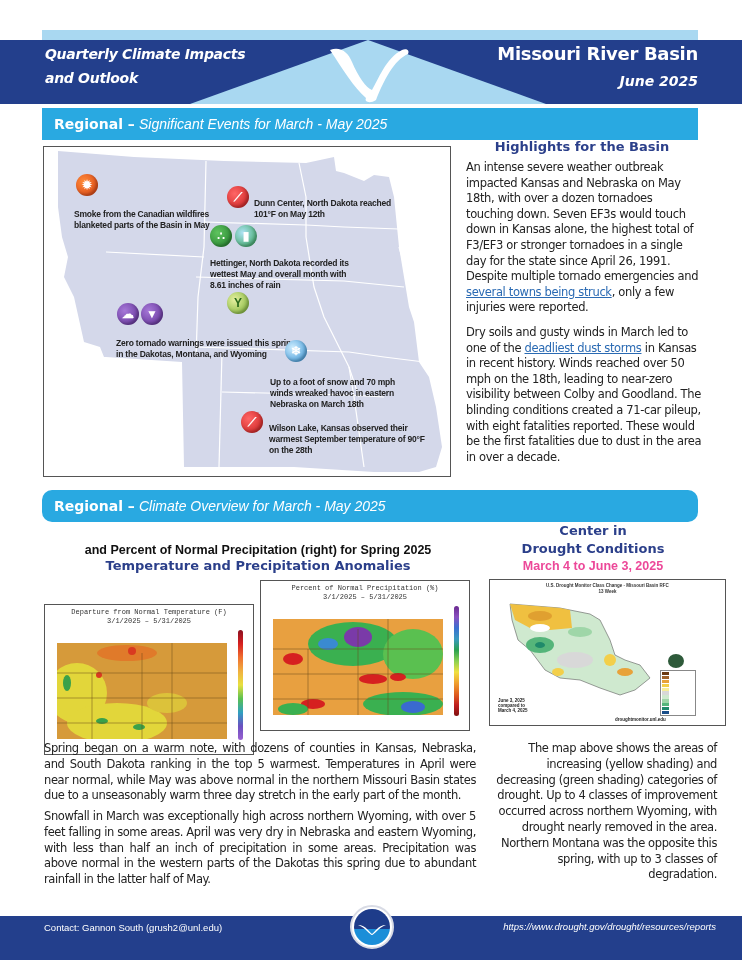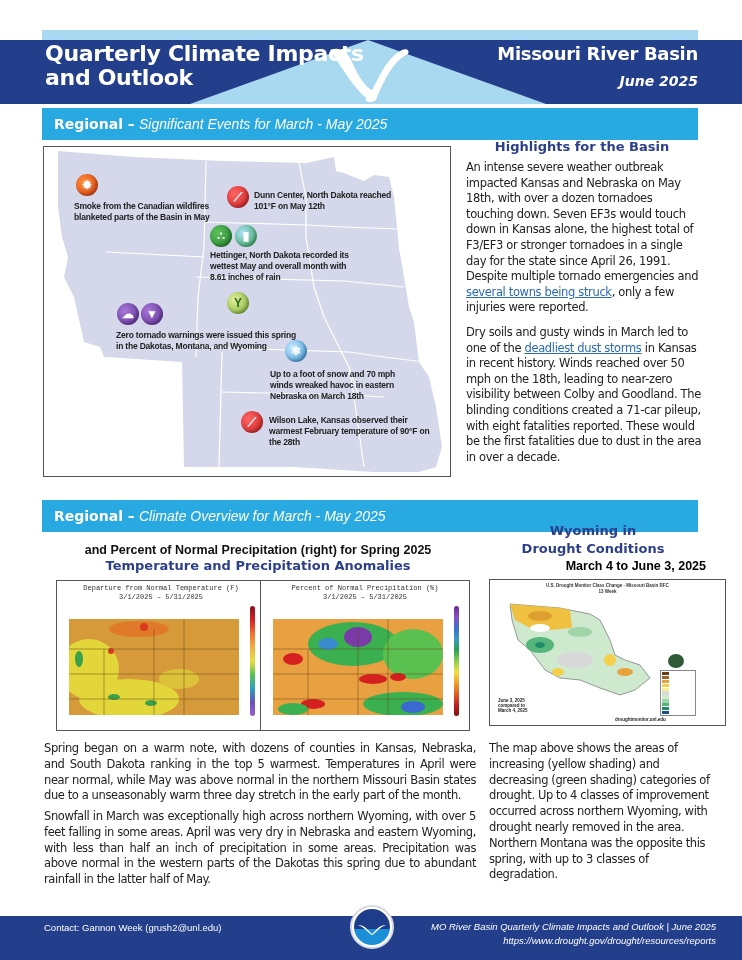--- a/index.html
+++ b/index.html
@@ -3,32 +3,32 @@
 <meta charset="utf-8">
 <style>
   * { box-sizing: border-box; margin: 0; padding: 0; }
   body { width: 742px; height: 960px; background: #ffffff; position: relative; overflow: hidden; font-family: "Liberation Sans", sans-serif; color: #222; }
 
   
   .hdr-top { position: absolute; left: 42px; top: 30px; width: 656px; height: 12px; background: #a9d8f1; }
   .hdr-band { position: absolute; left: 0; top: 40px; width: 742px; height: 64px; background: #233f8c; overflow: hidden; }
   .hdr-tri { position: absolute; left: 190px; top: 0; width: 0; height: 0; border-left: 178px solid transparent; border-right: 178px solid transparent; border-bottom: 64px solid #a9d8f1; }
   .hdr-bird { position: absolute; left: 322px; top: 4px; width: 90px; height: 60px; }
-  .hdr-title { position: absolute; left: 45px; top: 42px; color: #fff; font-weight: bold; font-size: 22px; line-height: 24px; font-family: "DejaVu Sans", sans-serif; letter-spacing: -0.3px; }
+  .hdr-title { position: absolute; left: 45px; top: 42px; color: #fff; font-style: italic; font-weight: bold; font-size: 14px; line-height: 24px; font-family: "DejaVu Sans", sans-serif; letter-spacing: -0.3px; }
   .hdr-basin { position: absolute; right: 44px; top: 43px; color: #fff; font-weight: bold; font-size: 18px; font-family: "DejaVu Sans", sans-serif; letter-spacing: -0.3px; }
   .hdr-date { position: absolute; right: 44px; top: 73px; color: #fff; font-style: italic; font-weight: bold; font-size: 14px; font-family: "DejaVu Sans", sans-serif; }
 
   .sec-bar { position: absolute; left: 42px; width: 656px; height: 32px; background: #29a9e1; color: #fff; padding: 7px 12px; font-size: 15px; }
   .sec-bar b { font-weight: bold; font-family: "DejaVu Sans", sans-serif; font-size: 14px; }
   .sec-bar i { font-style: italic; font-size: 14px; }
 
   
   .events-map { position: absolute; left: 43px; top: 146px; width: 408px; height: 331px; border: 1px solid #555; background: #fff; overflow: hidden; }
   .events-map svg.base { position: absolute; left: 0; top: 0; }
-  .evt { position: absolute; font-size: 8.5px; font-weight: bold; color: #222; line-height: 11px; letter-spacing: -0.2px; }
+  .evt { position: absolute; font-size: 8.5px; font-weight: bold; color: #222; line-height: 11px; letter-spacing: -0.2px; margin-top: 8px; }
   .ico { position: absolute; width: 22px; height: 22px; border-radius: 50%; display: flex; align-items: center; justify-content: center; color: #fff; font-size: 12px; font-weight: bold; box-shadow: inset -2px -2px 3px rgba(0,0,0,0.25); }
   .ico.red { background: radial-gradient(circle at 35% 35%, #f66, #c41a1a); }
   .ico.orange { background: radial-gradient(circle at 35% 35%, #ff8c3a, #d33a10); }
   .ico.green { background: radial-gradient(circle at 35% 35%, #5fc45f, #1f7a2a); }
   .ico.teal { background: radial-gradient(circle at 35% 35%, #aee3f5, #2a9c4a); }
   .ico.lime { background: radial-gradient(circle at 35% 35%, #e6f0a0, #6eaa2a); color: #2a6a1a; }
   .ico.purple { background: radial-gradient(circle at 35% 35%, #a678d8, #5a2a90); }
   .ico.blue { background: radial-gradient(circle at 35% 35%, #cfeeff, #2a8ad0); }
 
   
@@ -38,29 +38,29 @@
 
   
   .anom-title { position: absolute; left: 42px; top: 522px; width: 432px; text-align: center; font-weight: bold; font-size: 13px; color: #2b3f8a; font-family: "DejaVu Sans", sans-serif; margin-top: 36px; }
   .anom-sub { position: absolute; left: 42px; top: 542px; width: 432px; text-align: center; font-weight: bold; font-size: 12.5px; line-height: 17px; color: #111; }
   .mapbox { position: absolute; top: 580px; width: 210px; height: 151px; border: 1px solid #555; background: #fff; overflow: hidden; }
   .mapbox .cap { position: absolute; left: 0; top: 3px; width: 100%; text-align: center; font-family: "Liberation Mono", monospace; font-size: 7px; line-height: 9px; color: #333; }
   .mapbox .area { position: absolute; left: 12px; top: 38px; width: 170px; height: 96px; }
   .colorbar { position: absolute; left: 193px; top: 25px; width: 5px; height: 110px; border-radius: 3px; }
 
   .dr-title { position: absolute; left: 480px; top: 522px; width: 226px; text-align: center; font-weight: bold; font-size: 13px; line-height: 18px; color: #2b3f8a; font-family: "DejaVu Sans", sans-serif; }
-  .dr-sub { position: absolute; left: 480px; top: 559px; width: 226px; text-align: right; font-weight: bold; font-size: 12.5px; color: #000000; }
+  .dr-sub { position: absolute; left: 480px; top: 559px; width: 226px; text-align: center; font-weight: bold; font-size: 12.5px; color: #ec4899; }
   .drbox { position: absolute; left: 489px; top: 579px; width: 237px; height: 147px; border: 1px solid #555; background: #fff; overflow: hidden; }
   .drbox .cap { position: absolute; left: 0; top: 3px; width: 100%; text-align: center; font-size: 4.5px; font-weight: bold; color: #333; line-height: 6px; }
   .legend { position: absolute; left: 170px; top: 90px; width: 36px; height: 46px; border: 1px solid #888; background: #fff; padding: 1px; }
   .legend div { height: 3.3px; margin-bottom: 0.6px; width: 7px; }
   .noaa-mini { position: absolute; left: 178px; top: 74px; width: 16px; height: 14px; border-radius: 50%; background: #2e5a3a; }
 
   .body-p { position: absolute; left: 44px; width: 432px; font-size: 11.5px; line-height: 15.8px; color: #222; text-align: justify; font-family: "DejaVu Sans", sans-serif; letter-spacing: -0.4px; }
-  .body-r { position: absolute; left: 489px; width: 228px; font-size: 11.5px; line-height: 15.8px; color: #222; font-family: "DejaVu Sans", sans-serif; letter-spacing: -0.4px; }
+  .body-r { position: absolute; left: 489px; width: 228px; font-size: 11.5px; line-height: 15.8px; color: #222; font-family: "DejaVu Sans", sans-serif; letter-spacing: -0.4px; text-align: right; }
 
   
   .footer { position: absolute; left: 0; top: 916px; width: 742px; height: 44px; background: #233f8c; }
   .ft-contact { position: absolute; left: 44px; top: 922px; color: #fff; font-size: 9.5px; }
   .ft-right { position: absolute; right: 26px; top: 920px; color: #fff; font-size: 9.5px; font-style: italic; text-align: right; line-height: 14px; }
   .noaa { position: absolute; left: 350px; top: 905px; width: 44px; height: 44px; border-radius: 50%; background: #fff; border: 2px solid #d8dbe5; overflow: hidden; }
   .noaa .top { position: absolute; left: 2px; top: 2px; width: 36px; height: 36px; border-radius: 50%; background: linear-gradient(#1e3c8a 55%, #1b8ed8 55%); }
   .noaa .gull { position: absolute; left: 6px; top: 16px; width: 28px; height: 12px; }
 </style>
 </head>
@@ -116,42 +116,42 @@
   <div class="ico lime" style="left:183px;top:145px;">Y</div>
 
   <div class="ico purple" style="left:73px;top:156px;">☁</div>
   <div class="ico purple" style="left:97px;top:156px;">▼</div>
   <div class="evt" style="left:72px;top:183px;width:180px;">Zero tornado warnings were issued this spring in the Dakotas, Montana, and Wyoming</div>
 
   <div class="ico blue" style="left:241px;top:193px;">❄</div>
   <div class="evt" style="left:226px;top:222px;width:150px;">Up to a foot of snow and 70 mph winds wreaked havoc in eastern Nebraska on March 18th</div>
 
   <div class="ico red" style="left:197px;top:264px;">⟋</div>
-  <div class="evt" style="left:225px;top:268px;width:165px;">Wilson Lake, Kansas observed their warmest February temperature of 90°F on the 28th</div>
+  <div class="evt" style="left:225px;top:268px;width:165px;">Wilson Lake, Kansas observed their warmest September temperature of 90°F on the 28th</div>
 </div>
 
 <div class="hl-title">Highlights for the Basin</div>
 <div class="hl-p" style="top:160px;">
   <span>An intense severe weather outbreak impacted Kansas and Nebraska on May 18th, with over a dozen tornadoes touching down. Seven EF3s would touch down in Kansas alone, the highest total of F3/EF3 or stronger tornadoes in a single day for the state since April 26, 1991. Despite multiple tornado emergencies and </span><a href="#">several towns being struck</a><span>, only a few injuries were reported.</span>
 </div>
 <div class="hl-p" style="top:325px;">
   <span>Dry soils and gusty winds in March led to one of the </span><a href="#">deadliest dust storms</a><span> in Kansas in recent history. Winds reached over 50 mph on the 18th, leading to near-zero visibility between Colby and Goodland. The blinding conditions created a 71-car pileup, with eight fatalities reported. These would be the first fatalities due to dust in the area in over a decade.</span>
 </div>
 
-<div class="sec-bar" style="top:500px;">
+<div class="sec-bar" style="top:490px;border-radius:10px;">
   <b>Regional –</b>
   <i>Climate Overview for March - May 2025</i>
 </div>
 
 <div class="anom-title">Temperature and Precipitation Anomalies</div>
 <div class="anom-sub">
   <div>and Percent of Normal Precipitation (right) for Spring 2025</div>
 </div>
 
-<div class="mapbox" style="left:56px;">
+<div class="mapbox" style="left:44px;margin-top:24px;">
   <div class="cap">
     <div>Departure from Normal Temperature (F)</div>
     <div>3/1/2025 – 5/31/2025</div>
   </div>
   <svg class="area" viewBox="0 0 170 96" preserveAspectRatio="none">
     <rect x="0" y="0" width="170" height="96" fill="#d69a3a"></rect>
     <ellipse cx="20" cy="50" rx="30" ry="30" fill="#e2d63a"></ellipse>
     <ellipse cx="60" cy="80" rx="50" ry="20" fill="#e2d63a"></ellipse>
     <ellipse cx="110" cy="60" rx="20" ry="10" fill="#dcc23a"></ellipse>
     <ellipse cx="70" cy="10" rx="30" ry="8" fill="#e07a2a"></ellipse>
@@ -182,21 +182,21 @@
     <ellipse cx="100" cy="60" rx="14" ry="5" fill="#d62020"></ellipse>
     <ellipse cx="125" cy="58" rx="8" ry="4" fill="#d62020"></ellipse>
     <ellipse cx="40" cy="85" rx="12" ry="5" fill="#d62020"></ellipse>
     <ellipse cx="20" cy="90" rx="15" ry="6" fill="#3ab050"></ellipse>
     <path d="M0 30 L170 30 M35 30 L35 96 M0 55 L170 55 M85 10 L85 96 M115 0 L115 96 M0 80 L170 80" stroke="#6a4a1a" stroke-width="0.5" fill="none"></path>
   </svg>
   <div class="colorbar" style="background: linear-gradient(#6a2a90, #8a50c0, #3a70d0, #3a9ac0, #2aa050, #8ad050, #f0e040, #f0a030, #e06020, #c02020, #801010);"></div>
 </div>
 
 <div class="dr-title">
-  <div>Wyoming in</div>
+  <div>Center in</div>
   <div>Drought Conditions</div>
 </div>
 <div class="dr-sub">March 4 to June 3, 2025</div>
 
 <div class="drbox">
   <div class="cap">
     <div>U.S. Drought Monitor Class Change - Missouri Basin RFC</div>
     <div>13 Week</div>
   </div>
   <svg style="position:absolute;left:10px;top:20px;" width="160" height="100" viewBox="0 0 160 100">
@@ -228,23 +228,22 @@
   </div>
   <div style="position:absolute;left:8px;top:118px;font-size:4.5px;font-weight:bold;width:30px;line-height:5px;">June 3, 2025 compared to March 4, 2025</div>
   <div style="position:absolute;left:125px;top:137px;font-size:4.5px;font-weight:bold;">droughtmonitor.unl.edu</div>
 </div>
 
 <div class="body-p" style="top:741px;">Spring began on a warm note, with dozens of counties in Kansas, Nebraska, and South Dakota ranking in the top 5 warmest. Temperatures in April were near normal, while May was above normal in the northern Missouri Basin states due to a unseasonably warm three day stretch in the early part of the month.</div>
 <div class="body-p" style="top:809px;">Snowfall in March was exceptionally high across northern Wyoming, with over 5 feet falling in some areas. April was very dry in Nebraska and eastern Wyoming, with less than half an inch of precipitation in some areas. Precipitation was above normal in the western parts of the Dakotas this spring due to abundant rainfall in the latter half of May.</div>
 <div class="body-r" style="top:741px;">The map above shows the areas of increasing (yellow shading) and decreasing (green shading) categories of drought. Up to 4 classes of improvement occurred across northern Wyoming, with drought nearly removed in the area. Northern Montana was the opposite this spring, with up to 3 classes of degradation.</div>
 
 <div class="footer"></div>
-<div class="ft-contact">Contact:  Gannon Week (grush2@unl.edu)</div>
+<div class="ft-contact">Contact:  Gannon South (grush2@unl.edu)</div>
 <div class="ft-right">
-  <div>MO River Basin Quarterly Climate Impacts and Outlook | June 2025</div>
   <div>https://www.drought.gov/drought/resources/reports</div>
 </div>
 <div class="noaa">
   <div class="top"></div>
   <svg class="gull" viewBox="0 0 28 12">
       <path d="M0 2 C8 2, 12 10, 14 11 C16 10, 20 2, 28 2 C20 5, 16 12, 14 12 C12 12, 8 5, 0 2 Z" fill="#fff"></path>
     </svg>
 </div>
 
 </body></html>

